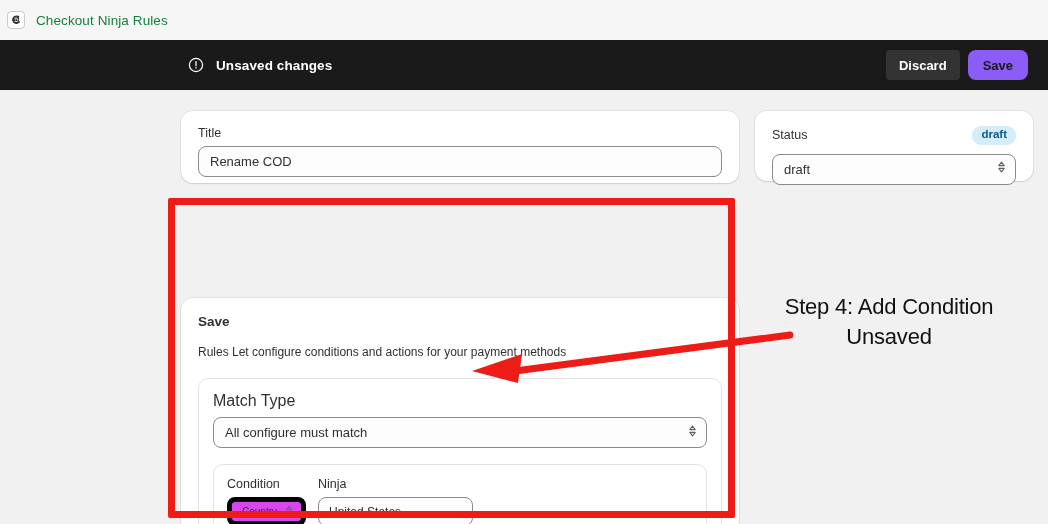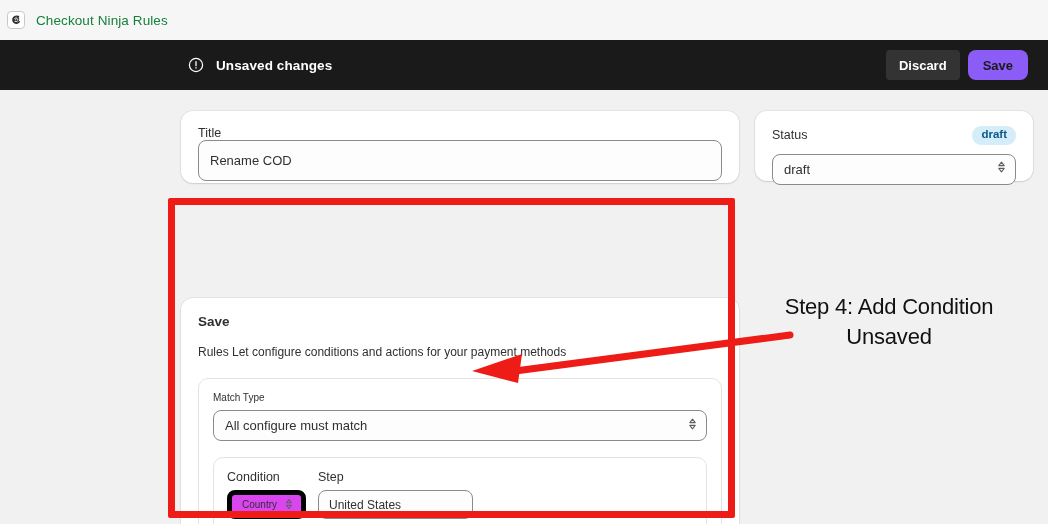--- a/index.html
+++ b/index.html
@@ -123,24 +123,25 @@
   
   .title-card {
     position: absolute;
     left: 181px; top: 21px;
     width: 558px; height: 72px;
     padding: 15px 17px 0 17px;
   }
   .field-label {
     font-size: 12.5px;
     color: #303030;
+    margin-bottom: 6px;
   }
   .text-input {
     width: 100%;
-    height: 41px;
+    height: 31px;
     border: 1px solid #8a8a8a;
     border-radius: 8px;
     background: #fdfdfd;
     padding: 0 11px;
     font-family: inherit;
     font-size: 13px;
     color: #303030;
     outline: none;
   }
 
@@ -208,21 +209,21 @@
   }
 
   .inner-panel {
     margin-top: 19px;
     border: 1px solid #e3e3e3;
     border-radius: 10px;
     background: #ffffff;
     padding: 13px 14px 14px 14px;
   }
   .match-label {
-    font-size: 10px;
+    font-size: 16px;
     color: #303030;
     margin-bottom: 7px;
   }
 
   .condition-box {
     margin-top: 16px;
     border: 1px solid #e3e3e3;
     border-radius: 10px;
     padding: 12px 13px 10px 13px;
     position: relative;
@@ -379,21 +380,21 @@
                   <svg width="10" height="13" viewBox="0 0 10 13">
                     <path d="M5 2 L7.5 5.2 H2.5 Z" fill="none" stroke="#5c5f62" stroke-width="1.05" stroke-linejoin="round"></path>
                     <path d="M5 11 L7.5 7.8 H2.5 Z" fill="none" stroke="#5c5f62" stroke-width="1.05" stroke-linejoin="round"></path>
                   </svg>
                 </span>
               </div>
             </div>
 
 
             <div class="cond-col">
-              <span class="cond-label">Step</span>
+              <span class="cond-label">Ninja</span>
               <input class="value-input" type="text" value="United States" style="">
             </div>
           </div>
 
         </div>
 
       </div>
     </div>
   </div>
 

